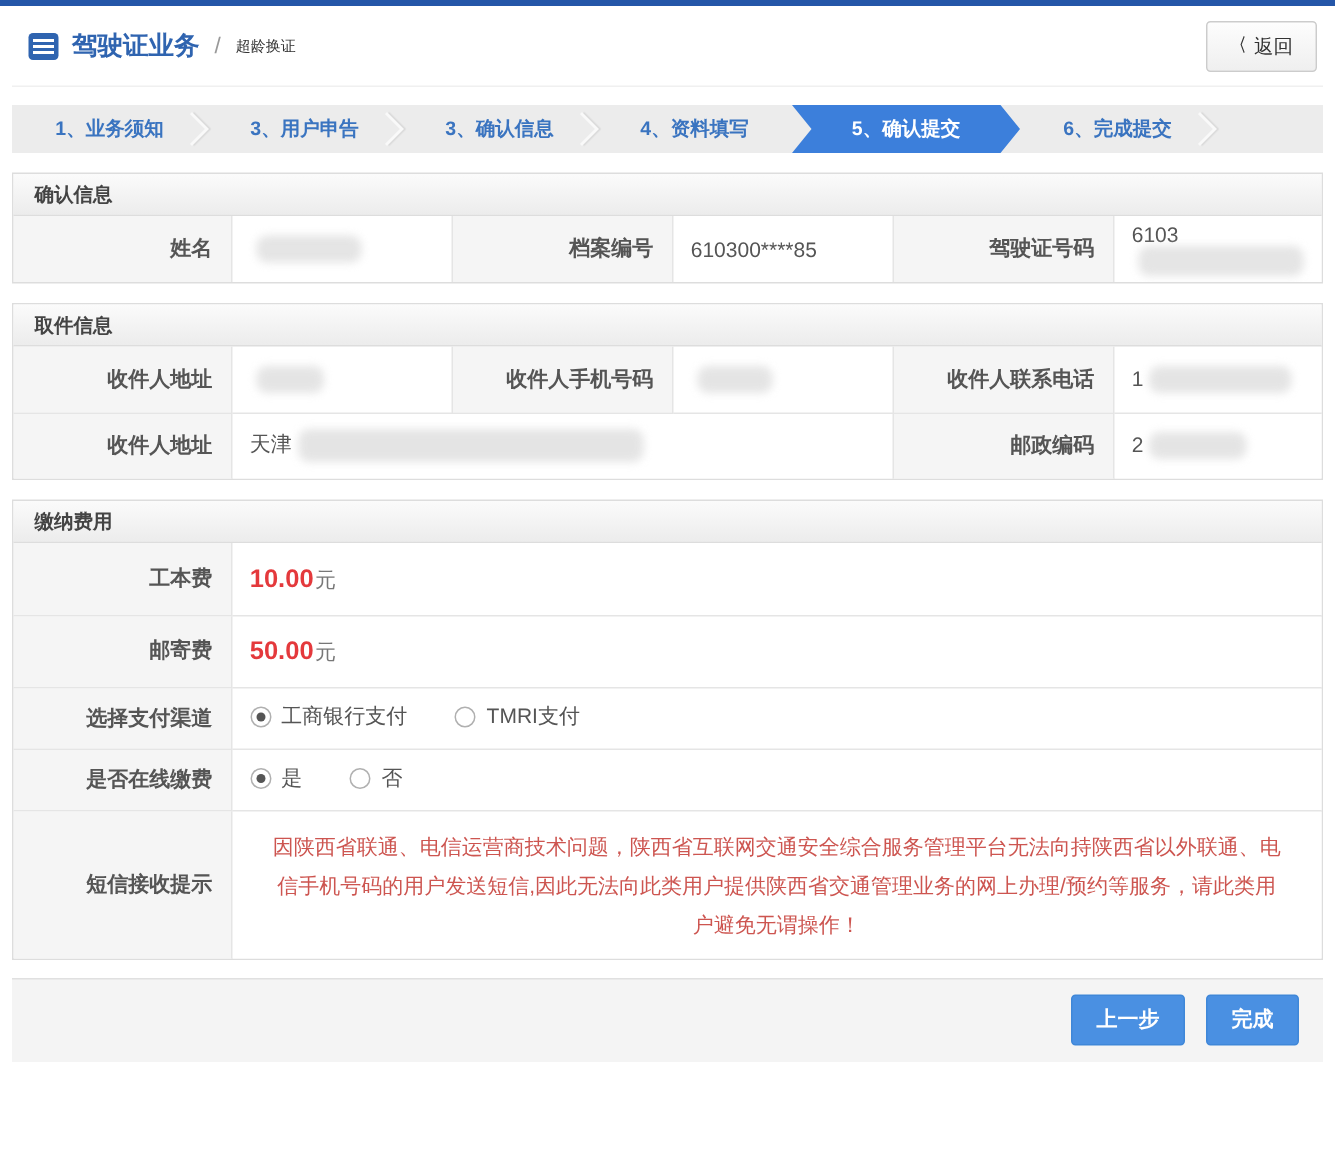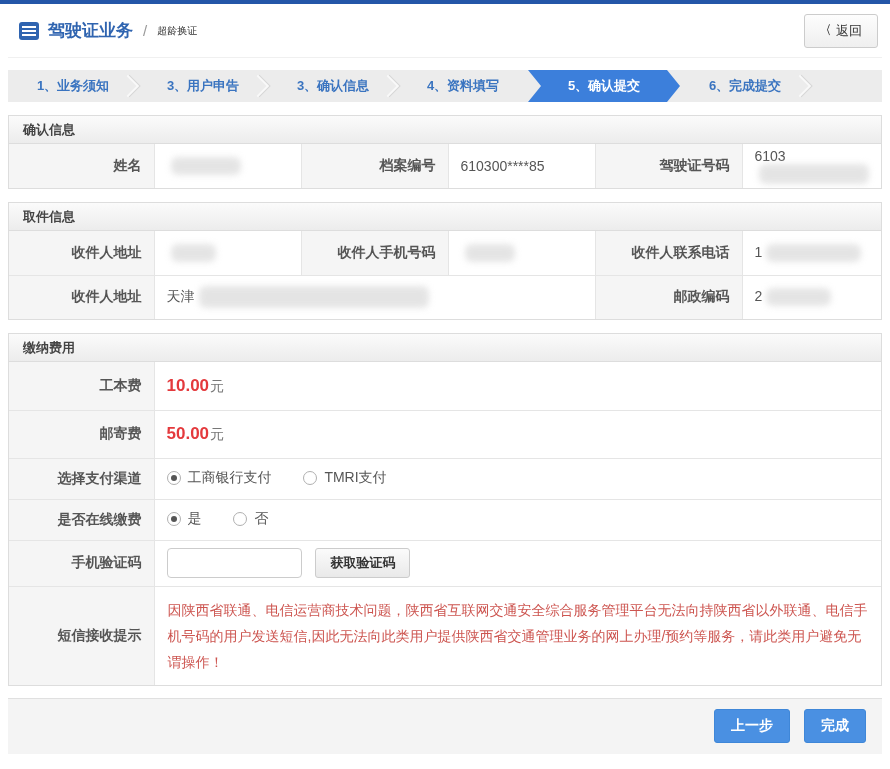--- a/index.html
+++ b/index.html
@@ -68,21 +68,21 @@
   .radio-opt{display:inline-flex;align-items:center;gap:7px;margin-right:28px;cursor:pointer;}
   .radio{width:14px;height:14px;border:1px solid #b0b0b0;border-radius:50%;
     background:#fff;position:relative;display:inline-block;}
   .radio.checked::after{content:"";position:absolute;left:3px;top:3px;right:3px;bottom:3px;
     background:#555;border-radius:50%;}
   .captcha-input{width:135px;height:30px;border:1px solid #ccc;border-radius:4px;
     padding:0 8px;font-size:14px;font-family:inherit;vertical-align:middle;}
   .get-code-btn{height:30px;margin-left:10px;padding:0 14px;font-size:13px;font-weight:bold;
     color:#333;border:1px solid #ccc;border-radius:3px;vertical-align:middle;cursor:pointer;
     background:linear-gradient(#fbfbfb,#e9e9e9);font-family:inherit;}
-  .notice{color:var(--notice-red);font-size:14px;line-height:26px;margin:6px 1px;}
+  .notice{color:var(--notice-red);font-size:14px;line-height:26px;margin:6px 12px;text-align:center;}
 
   
   .footer{margin-top:12px;height:56px;background:#f4f4f4;border-top:1px solid #e0e0e0;
     display:flex;justify-content:flex-end;align-items:center;gap:14px;padding-right:16px;}
   .btn-primary{min-width:48px;padding:7px 16px;font-size:14px;font-weight:bold;color:#fff;
     background:var(--button-blue);border:1px solid #3f87d8;border-radius:3px;cursor:pointer;
     font-family:inherit;}
 </style>
 </head>
 <body>
@@ -213,27 +213,20 @@
           <span class="radio-opt">
                 <span class="radio checked"></span>
                 <span>是</span>
               </span>
           <span class="radio-opt">
                 <span class="radio"></span>
                 <span>否</span>
               </span>
         </td>
       </tr>
-      <tr class="r-captcha">
-        <td class="lbl">手机验证码</td>
-        <td class="val">
-          <input class="captcha-input" type="text" value="" style="">
-          <button class="get-code-btn">获取验证码</button>
-        </td>
-      </tr>
       <tr>
         <td class="lbl">短信接收提示</td>
         <td class="val">
           <p class="notice">因陕西省联通、电信运营商技术问题，陕西省互联网交通安全综合服务管理平台无法向持陕西省以外联通、电信手机号码的用户发送短信,因此无法向此类用户提供陕西省交通管理业务的网上办理/预约等服务，请此类用户避免无谓操作！</p>
         </td>
       </tr>
     </tbody>
       </table>
   </div>
 

